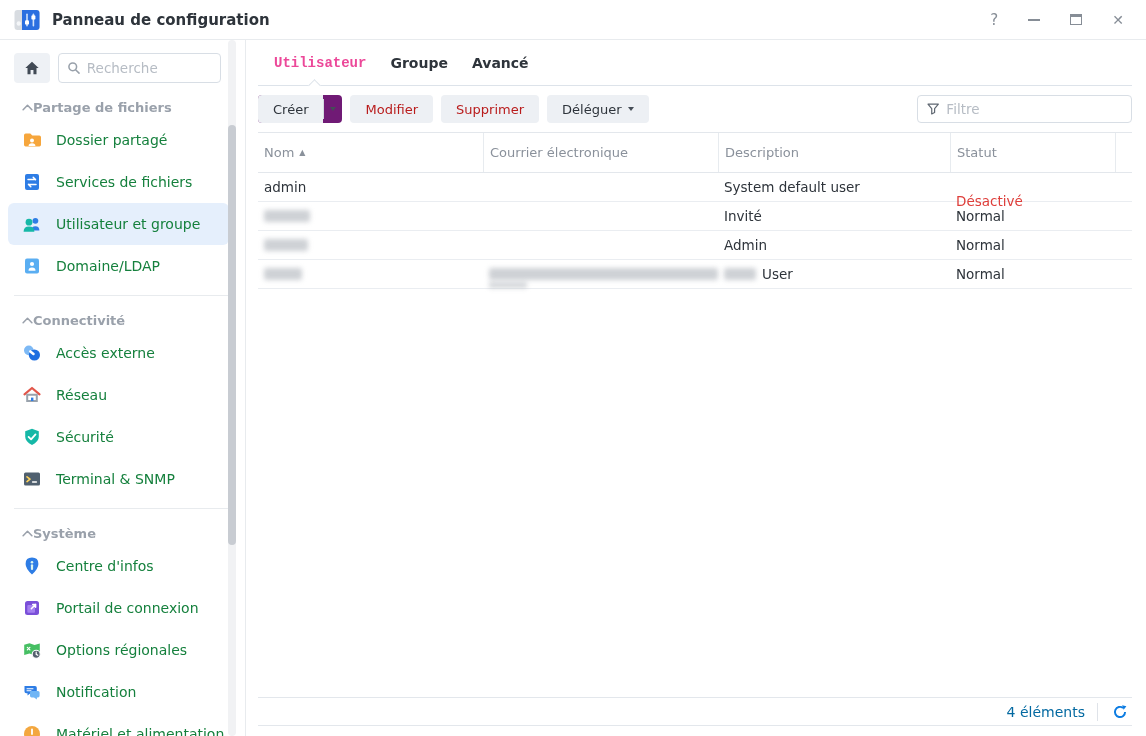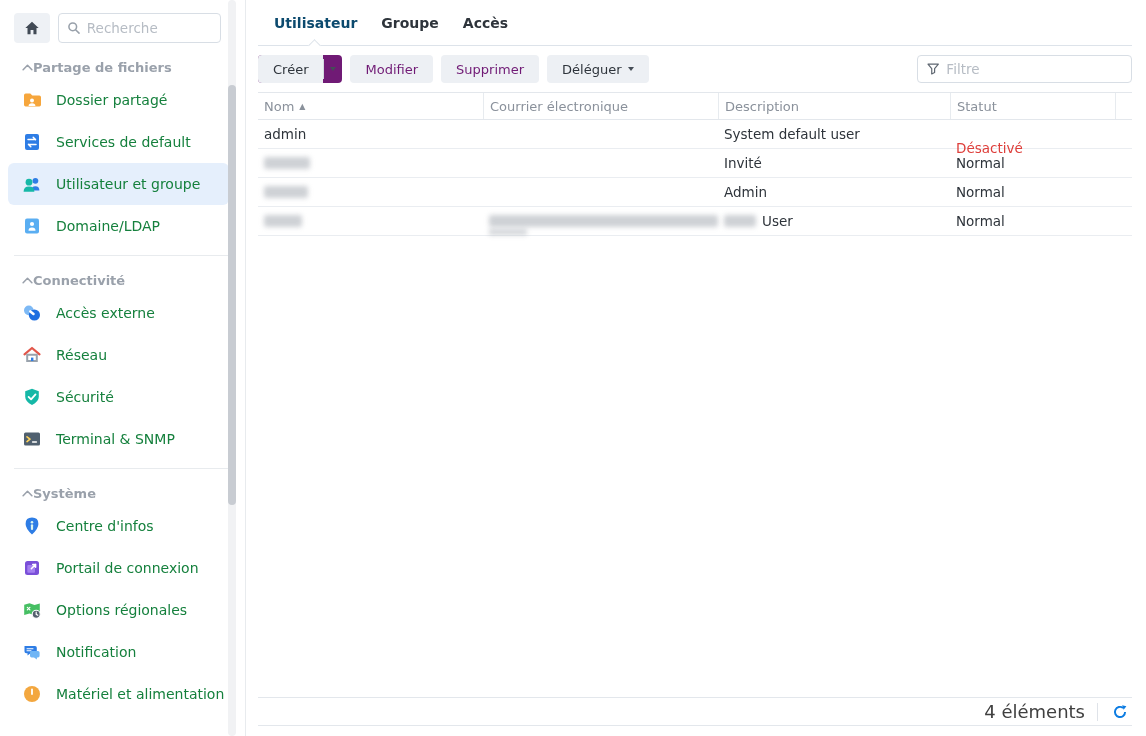--- a/index.html
+++ b/index.html
@@ -44,42 +44,42 @@
   .nav-divider { border-top:1px solid #e8ebee; margin:8px 16px 0 14px; }
 
   .sb-scroll { position:absolute; top:0; right:9px; width:8px; height:100%; background:#f1f2f4; border-radius:4px; }
   .sb-thumb { position:absolute; top:85px; width:8px; height:420px; background:#c8ccd2; border-radius:4px; }
 
   
   .main { flex:1; display:flex; flex-direction:column; padding:0 14px 10px 12px; min-width:0; }
   .tabs { height:46px; flex:0 0 46px; display:flex; align-items:center; padding-left:16px;
     border-bottom:1px solid #dde3ea; position:relative; }
   .tab { font-size:14px; font-weight:bold; color:#2e343b; margin-right:24px; cursor:pointer; }
-  .tab.active { color:#0c4a6e; }
+  .tab.active { color:#ec4899;font-family:Liberation Mono, monospace; }
   .tab-notch { position:absolute; bottom:-5px; left:52px; width:9px; height:9px; background:#fff;
     border-left:1px solid #dde3ea; border-top:1px solid #dde3ea; transform:rotate(45deg); }
 
   .toolbar { margin-top:9px; height:28px; flex:0 0 28px; display:flex; align-items:center; gap:8px; }
   .btn { height:28px; background:#edf0f4; border:none; border-radius:4px; font:inherit; font-size:13px;
     color:#2e343b; padding:0 15px; cursor:pointer; display:flex; align-items:center; gap:7px; }
-  .btn:disabled { color:#701a75; cursor:default; }
+  .btn:disabled { color:#b91c1c; cursor:default; }
   .split-btn { display:flex; height:28px; border-radius:4px; overflow:hidden; background:#701a75; }
   .split-btn .btn { border-radius:0; }
   .split-sep { width:1px; background:#d5dae1; margin:4px 0; }
   .split-arrow { width:18px; display:flex; align-items:center; justify-content:center; cursor:pointer; }
   .caret { width:0; height:0; border-left:3.5px solid transparent; border-right:3.5px solid transparent;
     border-top:4.5px solid #454d57; }
   .filter-box { margin-left:auto; width:215px; height:28px; border:1px solid #d8dee5; border-radius:4px;
     display:flex; align-items:center; padding:0 8px; gap:6px; }
   .filter-box input { border:none; outline:none; width:100%; font:inherit; font-size:13.5px; color:#2e343b; }
   .filter-box input::placeholder { color:#b6bcc4; }
 
   
   .table { margin-top:9px; }
-  .thead { display:flex; height:28px; align-items:center; border-top:1px solid #e3e7ec;
+  .thead { display:flex; height:41px; align-items:center; border-top:1px solid #e3e7ec;
     border-bottom:1px solid #e3e7ec; color:#8a919b; font-size:13px; }
   .th { padding-left:6px; display:flex; align-items:center; gap:5px; height:100%; cursor:pointer; }
   .th + .th { border-left:1px solid #e7ebef; }
   .col-name { width:225px; flex:0 0 225px; }
   .col-email { width:235px; flex:0 0 235px; }
   .col-desc { width:232px; flex:0 0 232px; }
   .col-status { width:165px; flex:0 0 165px; }
   .col-extra { flex:1; height:100%; border-left:1px solid #e7ebef; }
   .sort-arrow { font-size:8px; color:#8a919b; }
 
@@ -91,29 +91,47 @@
   .bw46 { width:46px; } .bw44 { width:44px; } .bw38 { width:38px; } .bw32 { width:32px; }
   .blur-email-main { width:230px; }
   .blur-email-frag { position:absolute; left:6px; bottom:0px; width:38px; height:6px;
     background:#aeb3ba; opacity:.55; filter:blur(2.5px); }
 
   .spacer { flex:1; }
 
   
   .list-footer { border-top:1px solid #e3e7ec; border-bottom:1px solid #e3e7ec; height:29px; flex:0 0 29px;
     display:flex; align-items:center; justify-content:flex-end; gap:12px; padding-right:2px; }
-  .footer-count { font-size:18px; color:#404040; }
+  .footer-count { font-size:14px; color:#0369a1; }
   .footer-sep { width:1px; height:18px; background:#dfe3e9; }
   .refresh-btn { background:none; border:none; cursor:pointer; display:flex; align-items:center; padding:0 2px; }
 </style>
 </head>
 <body>
 
 <div class="window">
 
+  <header class="titlebar">
+    <svg class="app-icon" viewBox="0 0 26 22">
+      <rect x="0.5" y="1" width="25" height="20" rx="3" fill="#d8dce1"></rect>
+      <circle cx="4.8" cy="14.5" r="2.2" fill="#f4f6f8"></circle>
+      <path d="M8 1 h14.5 a3 3 0 0 1 3 3 v14 a3 3 0 0 1 -3 3 H8 Z" fill="#2a6fe0"></path>
+      <rect x="12.2" y="4.5" width="1.6" height="13" rx="0.8" fill="#cfe2fb"></rect>
+      <rect x="18.6" y="4.5" width="1.6" height="13" rx="0.8" fill="#cfe2fb"></rect>
+      <rect x="11" y="11.2" width="4" height="4.4" rx="1.2" fill="#fff"></rect>
+      <rect x="17.4" y="6.2" width="4" height="4.4" rx="1.2" fill="#fff"></rect>
+    </svg>
+    <span class="titlebar-title">Panneau de configuration</span>
+    <div class="win-controls">
+      <span class="wc-help">?</span>
+      <span class="wc-min"></span>
+      <span class="wc-max"></span>
+      <span class="wc-close">✕</span>
+    </div>
+  </header>
 
   <div class="body">
 
     <aside class="sidebar">
       <div class="sidebar-top">
         <button class="home-btn">
           <svg viewBox="0 0 20 20" width="18" height="18">
             <path d="M10 3 L2.6 9.9 H5 V17 H8.4 V12.2 H11.6 V17 H15 V9.9 H17.4 Z" fill="#414a55"></path>
           </svg>
         </button>
@@ -146,21 +164,21 @@
           <span>Dossier partagé</span>
         </div>
 
         <div class="nav-item">
           <span class="nicon">
             <svg viewBox="0 0 20 20" width="20" height="20">
               <rect x="3" y="2" width="14" height="16" rx="2" fill="#2e7de5"></rect>
               <path d="M6 7.6 h7.5 m0 0 -2.3-2.3 M14 12.4 h-7.5 m0 0 2.3 2.3" fill="none" stroke="#fff" stroke-width="1.5" stroke-linecap="round" stroke-linejoin="round"></path>
             </svg>
           </span>
-          <span>Services de default</span>
+          <span>Services de fichiers</span>
         </div>
 
         <div class="nav-item selected">
           <span class="nicon">
             <svg viewBox="0 0 20 20" width="20" height="20">
               <circle cx="13.4" cy="6.8" r="2.9" fill="#2e7de5"></circle>
               <path d="M9.4 16.6 q0-4.4 4-4.4 t4 4.4 z" fill="#2e7de5"></path>
               <circle cx="7" cy="8.2" r="3.4" fill="#16b8a7"></circle>
               <path d="M1.6 17.8 q0-5.2 5.4-5.2 t5.4 5.2 z" fill="#16b8a7"></path>
             </svg>
@@ -300,21 +318,21 @@
       <div class="sb-scroll">
         <div class="sb-thumb"></div>
       </div>
     </aside>
 
     <main class="main">
 
       <div class="tabs">
         <span class="tab active">Utilisateur</span>
         <span class="tab">Groupe</span>
-        <span class="tab">Accès</span>
+        <span class="tab">Avancé</span>
         <span class="tab-notch"></span>
       </div>
 
       <div class="toolbar">
         <div class="split-btn">
           <button class="btn">Créer</button>
           <span class="split-sep"></span>
           <span class="split-arrow">
             <span class="caret"></span>
           </span>

